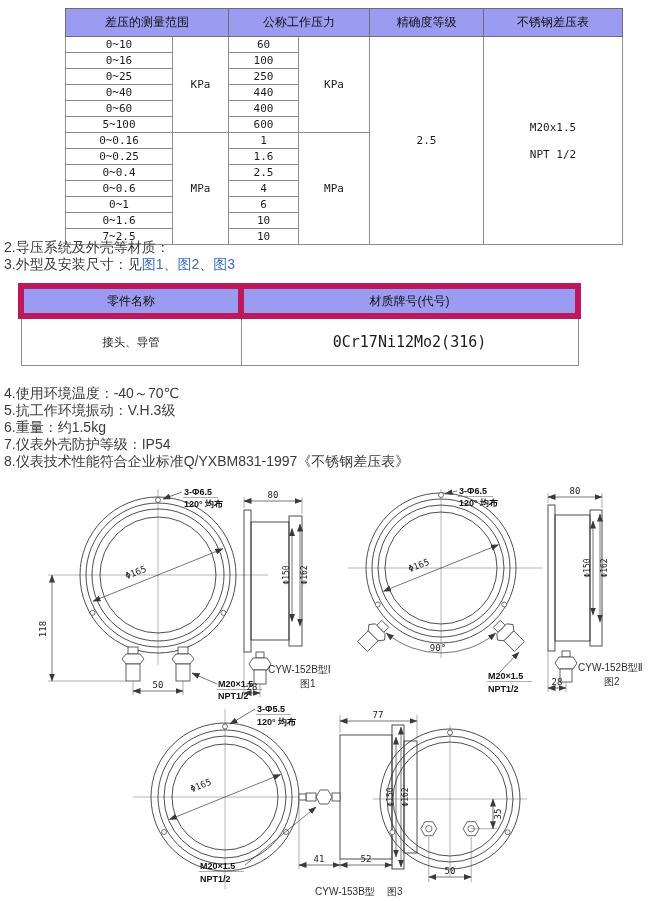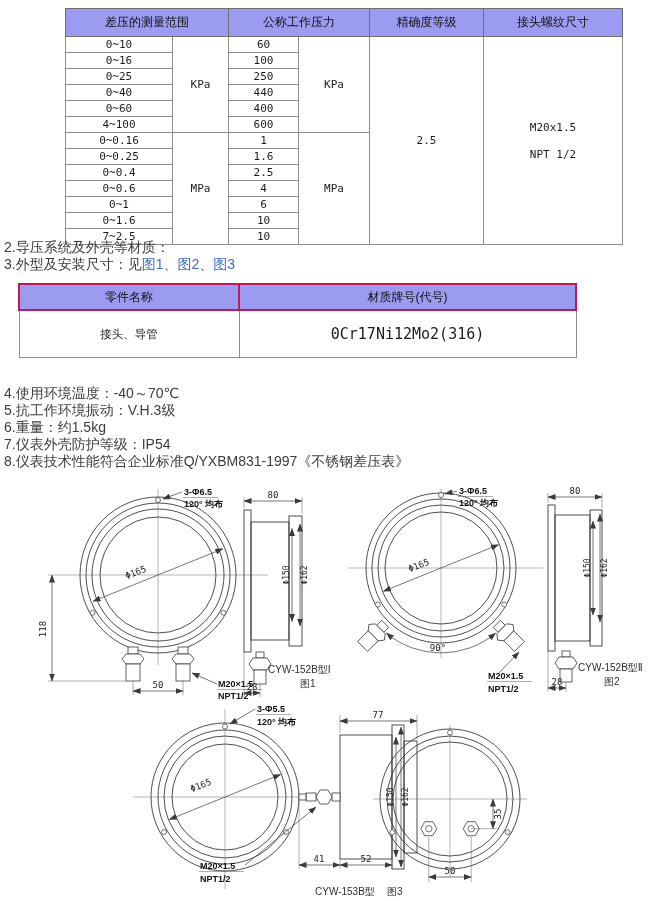--- a/index.html
+++ b/index.html
@@ -11,21 +11,21 @@
              table-layout:fixed;border:1px solid #5a5a5a;margin-left:44px;}
   table.spec th{background:#9b9bf1;border:1px solid #6e6e6e;font-size:12px;font-weight:normal;
                 color:#101010;height:27px;padding:0;}
   table.spec td{border:1px solid #8d8d8d;text-align:center;padding:0;height:15px;
                 font-family:"DejaVu Sans Mono","Liberation Mono",monospace;font-size:11px;color:#1c1c1c;}
   td.thread div.gap{margin-top:14px;}
 
   
   table.mat{position:absolute;left:18px;top:283px;width:557px;border-collapse:collapse;
             table-layout:fixed;border:1px solid #5a5a5a;}
-  table.mat th{background:#9b9bf1;border:2px solid #be185d;font-size:12px;font-weight:normal;
+  table.mat th{background:#9b9bf1;border:6px solid #be185d;font-size:12px;font-weight:normal;
                color:#101010;height:24px;padding:0;}
   table.mat td{border:1px solid #8d8d8d;text-align:center;height:22px;padding:12px;font-size:11.5px;color:#1c1c1c;}
   table.mat td.code{font-family:"DejaVu Sans Mono","Liberation Mono",monospace;font-size:15px;border-radius:9px;}
 
   
   .noteblock{position:absolute;left:4px;font-size:14px;color:#3c3c3c;line-height:17px;white-space:nowrap;}
   .figlink{color:#3a6cc8;cursor:pointer;}
 
   
   svg.fig{position:absolute;overflow:visible;}
@@ -63,21 +63,21 @@
         <col style="width:70px">
         <col style="width:71px">
         <col style="width:114px">
         <col style="width:139px">
       </colgroup>
     <tbody>
         <tr>
       <th colspan="2">差压的测量范围</th>
       <th colspan="2">公称工作压力</th>
       <th>精确度等级</th>
-      <th>接头螺纹尺寸</th>
+      <th>不锈钢差压表</th>
     </tr>
     <tr>
       <td>0~10</td>
       <td rowspan="6">KPa</td>
       <td>60</td>
       <td rowspan="6">KPa</td>
       <td rowspan="13">2.5</td>
       <td rowspan="13" class="thread">
         <div>M20x1.5</div>
         <div class="gap">NPT 1/2</div>
@@ -93,21 +93,21 @@
         </tr>
     <tr>
           <td>0~40</td>
           <td>440</td>
         </tr>
     <tr>
           <td>0~60</td>
           <td>400</td>
         </tr>
     <tr>
-          <td>4~100</td>
+          <td>5~100</td>
           <td>600</td>
         </tr>
     <tr>
       <td>0~0.16</td>
       <td rowspan="7">MPa</td>
       <td>1</td>
       <td rowspan="7">MPa</td>
     </tr>
     <tr>
           <td>0~0.25</td>

